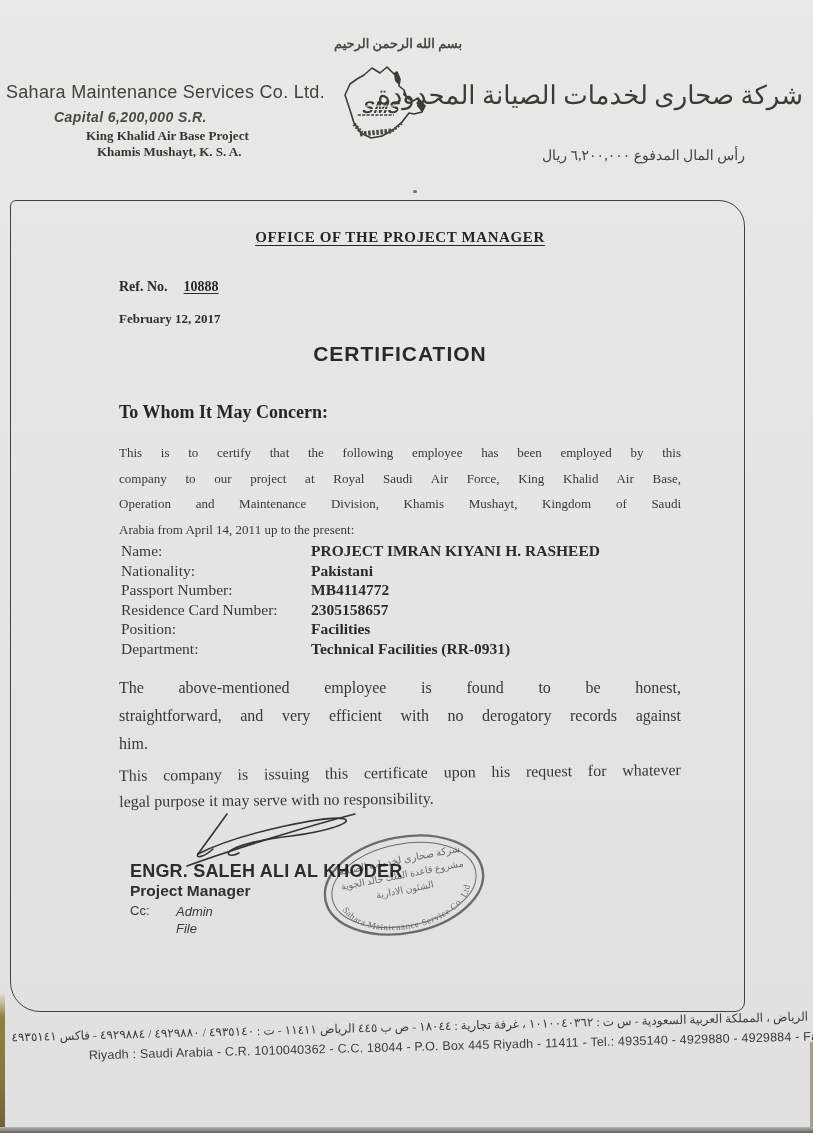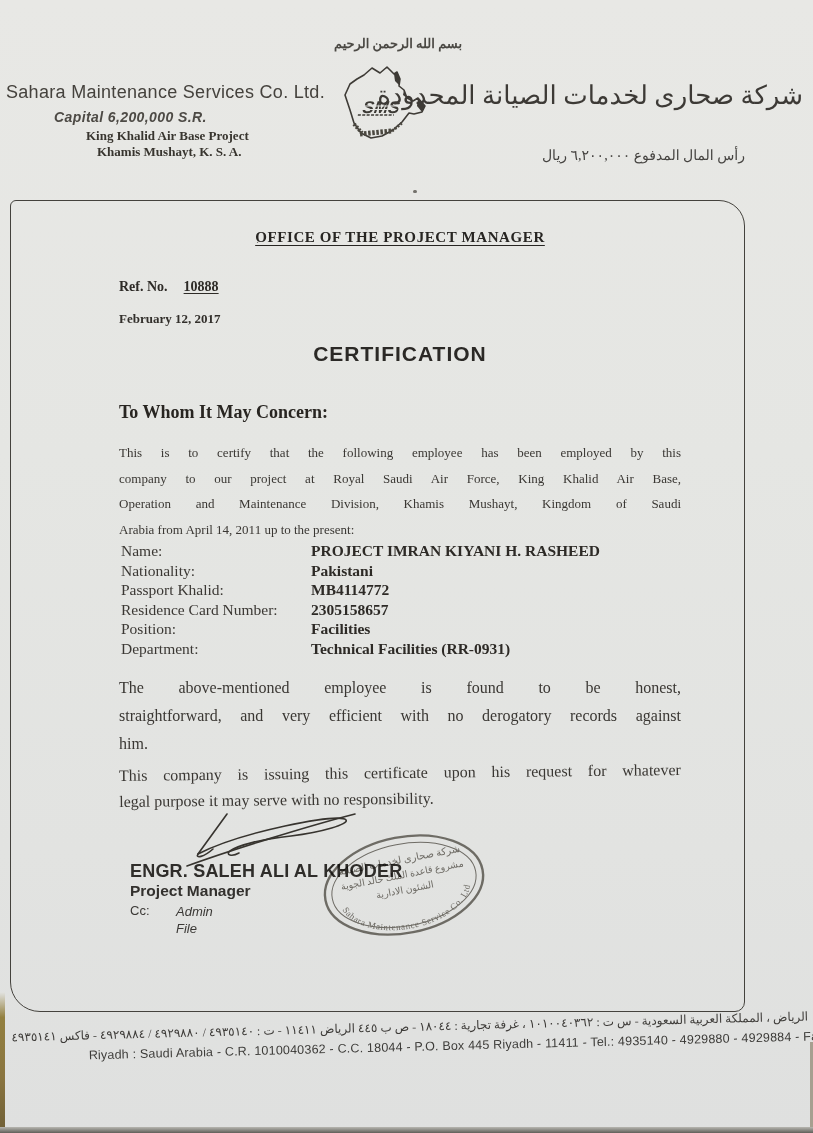--- a/index.html
+++ b/index.html
@@ -130,21 +130,21 @@
       <div class="jline">company to our project at Royal Saudi Air Force, King Khalid Air Base,</div>
       <div class="jline">Operation and Maintenance Division, Khamis Mushayt, Kingdom of Saudi</div>
       <div class="jline last">Arabia from April 14, 2011 up to the present:</div>
     </div>
 
   <div class="abs details">
     <span class="d-label">Name:</span>
     <span class="d-value">PROJECT IMRAN KIYANI H. RASHEED</span>
     <span class="d-label">Nationality:</span>
     <span class="d-value">Pakistani</span>
-    <span class="d-label">Passport Khalid:</span>
+    <span class="d-label">Passport Number:</span>
     <span class="d-value">MB4114772</span>
     <span class="d-label">Residence Card Number:</span>
     <span class="d-value">2305158657</span>
     <span class="d-label">Position:</span>
     <span class="d-value">Facilities</span>
     <span class="d-label">Department:</span>
     <span class="d-value">Technical Facilities (RR-0931)</span>
   </div>
 
   <div class="abs para p2">

